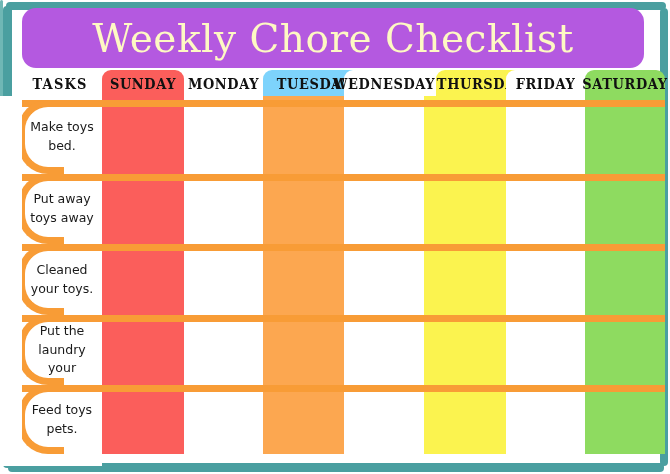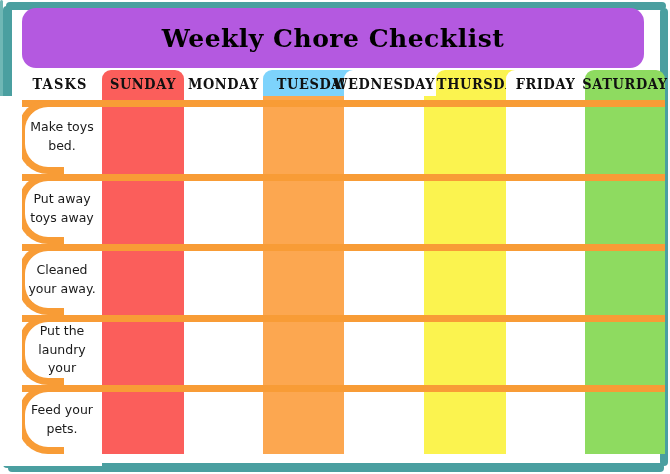--- a/index.html
+++ b/index.html
@@ -29,23 +29,23 @@
   #banner{
     position:absolute;
     left:22px; top:8px;
     width:622px; height:60px;
     background:#b459e0;
     border-radius:14px;
     display:flex;align-items:center;justify-content:center;
   }
   #banner-title{
     font-family:"DejaVu Serif", serif;
-    font-weight:bold;
-    font-size:25px;
-    color:#000000;
+    font-weight:normal;
+    font-size:39px;
+    color:#fef9c3;
     letter-spacing:0.5px;
     white-space:nowrap;
     line-height:1;
   }
 
   
   #grid{
     position:absolute;
     left:0; top:70px;
     width:670px; height:396px;
@@ -160,41 +160,41 @@
         <div class="row-label" style="top: 104px; height: 70px;">Put away toys away</div>
         <div style="position: absolute; left: 102px; width: 82px; top: 111px; height: 63px; background: transparent;"></div>
         <div style="position: absolute; left: 184px; width: 79px; top: 111px; height: 63px; background: transparent;"></div>
         <div style="position: absolute; left: 263px; width: 81px; top: 111px; height: 63px; background: transparent;"></div>
         <div style="position: absolute; left: 344px; width: 80px; top: 111px; height: 63px; background: transparent;"></div>
         <div style="position: absolute; left: 424px; width: 82px; top: 111px; height: 63px; background: transparent;"></div>
         <div style="position: absolute; left: 506px; width: 79px; top: 111px; height: 63px; background: transparent;"></div>
         <div style="position: absolute; left: 585px; width: 80px; top: 111px; height: 63px; background: transparent;"></div>
         <div class="row" style="top: 174px; height: 71px;"></div>
         <div class="row-cap" style="top: 174px; height: 71px;"></div>
-        <div class="row-label" style="top: 174px; height: 71px;">Cleaned your away.</div>
+        <div class="row-label" style="top: 174px; height: 71px;">Cleaned your toys.</div>
         <div style="position: absolute; left: 102px; width: 82px; top: 181px; height: 64px; background: transparent;"></div>
         <div style="position: absolute; left: 184px; width: 79px; top: 181px; height: 64px; background: transparent;"></div>
         <div style="position: absolute; left: 263px; width: 81px; top: 181px; height: 64px; background: transparent;"></div>
         <div style="position: absolute; left: 344px; width: 80px; top: 181px; height: 64px; background: transparent;"></div>
         <div style="position: absolute; left: 424px; width: 82px; top: 181px; height: 64px; background: transparent;"></div>
         <div style="position: absolute; left: 506px; width: 79px; top: 181px; height: 64px; background: transparent;"></div>
         <div style="position: absolute; left: 585px; width: 80px; top: 181px; height: 64px; background: transparent;"></div>
         <div class="row" style="top: 245px; height: 70px;"></div>
         <div class="row-cap" style="top: 245px; height: 70px;"></div>
         <div class="row-label" style="top: 245px; height: 70px;">Put the laundry your</div>
         <div style="position: absolute; left: 102px; width: 82px; top: 252px; height: 63px; background: transparent;"></div>
         <div style="position: absolute; left: 184px; width: 79px; top: 252px; height: 63px; background: transparent;"></div>
         <div style="position: absolute; left: 263px; width: 81px; top: 252px; height: 63px; background: transparent;"></div>
         <div style="position: absolute; left: 344px; width: 80px; top: 252px; height: 63px; background: transparent;"></div>
         <div style="position: absolute; left: 424px; width: 82px; top: 252px; height: 63px; background: transparent;"></div>
         <div style="position: absolute; left: 506px; width: 79px; top: 252px; height: 63px; background: transparent;"></div>
         <div style="position: absolute; left: 585px; width: 80px; top: 252px; height: 63px; background: transparent;"></div>
         <div class="row" style="top: 315px; height: 69px;"></div>
         <div class="row-cap" style="top: 315px; height: 69px;"></div>
-        <div class="row-label" style="top: 315px; height: 69px;">Feed your pets.</div>
+        <div class="row-label" style="top: 315px; height: 69px;">Feed toys pets.</div>
         <div style="position: absolute; left: 102px; width: 82px; top: 322px; height: 62px; background: transparent;"></div>
         <div style="position: absolute; left: 184px; width: 79px; top: 322px; height: 62px; background: transparent;"></div>
         <div style="position: absolute; left: 263px; width: 81px; top: 322px; height: 62px; background: transparent;"></div>
         <div style="position: absolute; left: 344px; width: 80px; top: 322px; height: 62px; background: transparent;"></div>
         <div style="position: absolute; left: 424px; width: 82px; top: 322px; height: 62px; background: transparent;"></div>
         <div style="position: absolute; left: 506px; width: 79px; top: 322px; height: 62px; background: transparent;"></div>
         <div style="position: absolute; left: 585px; width: 80px; top: 322px; height: 62px; background: transparent;"></div>
       </div>
     <div id="heads-layer">
         <div class="col-head tasks" style="left: 18px; width: 84px; background: rgb(255, 255, 255);">

